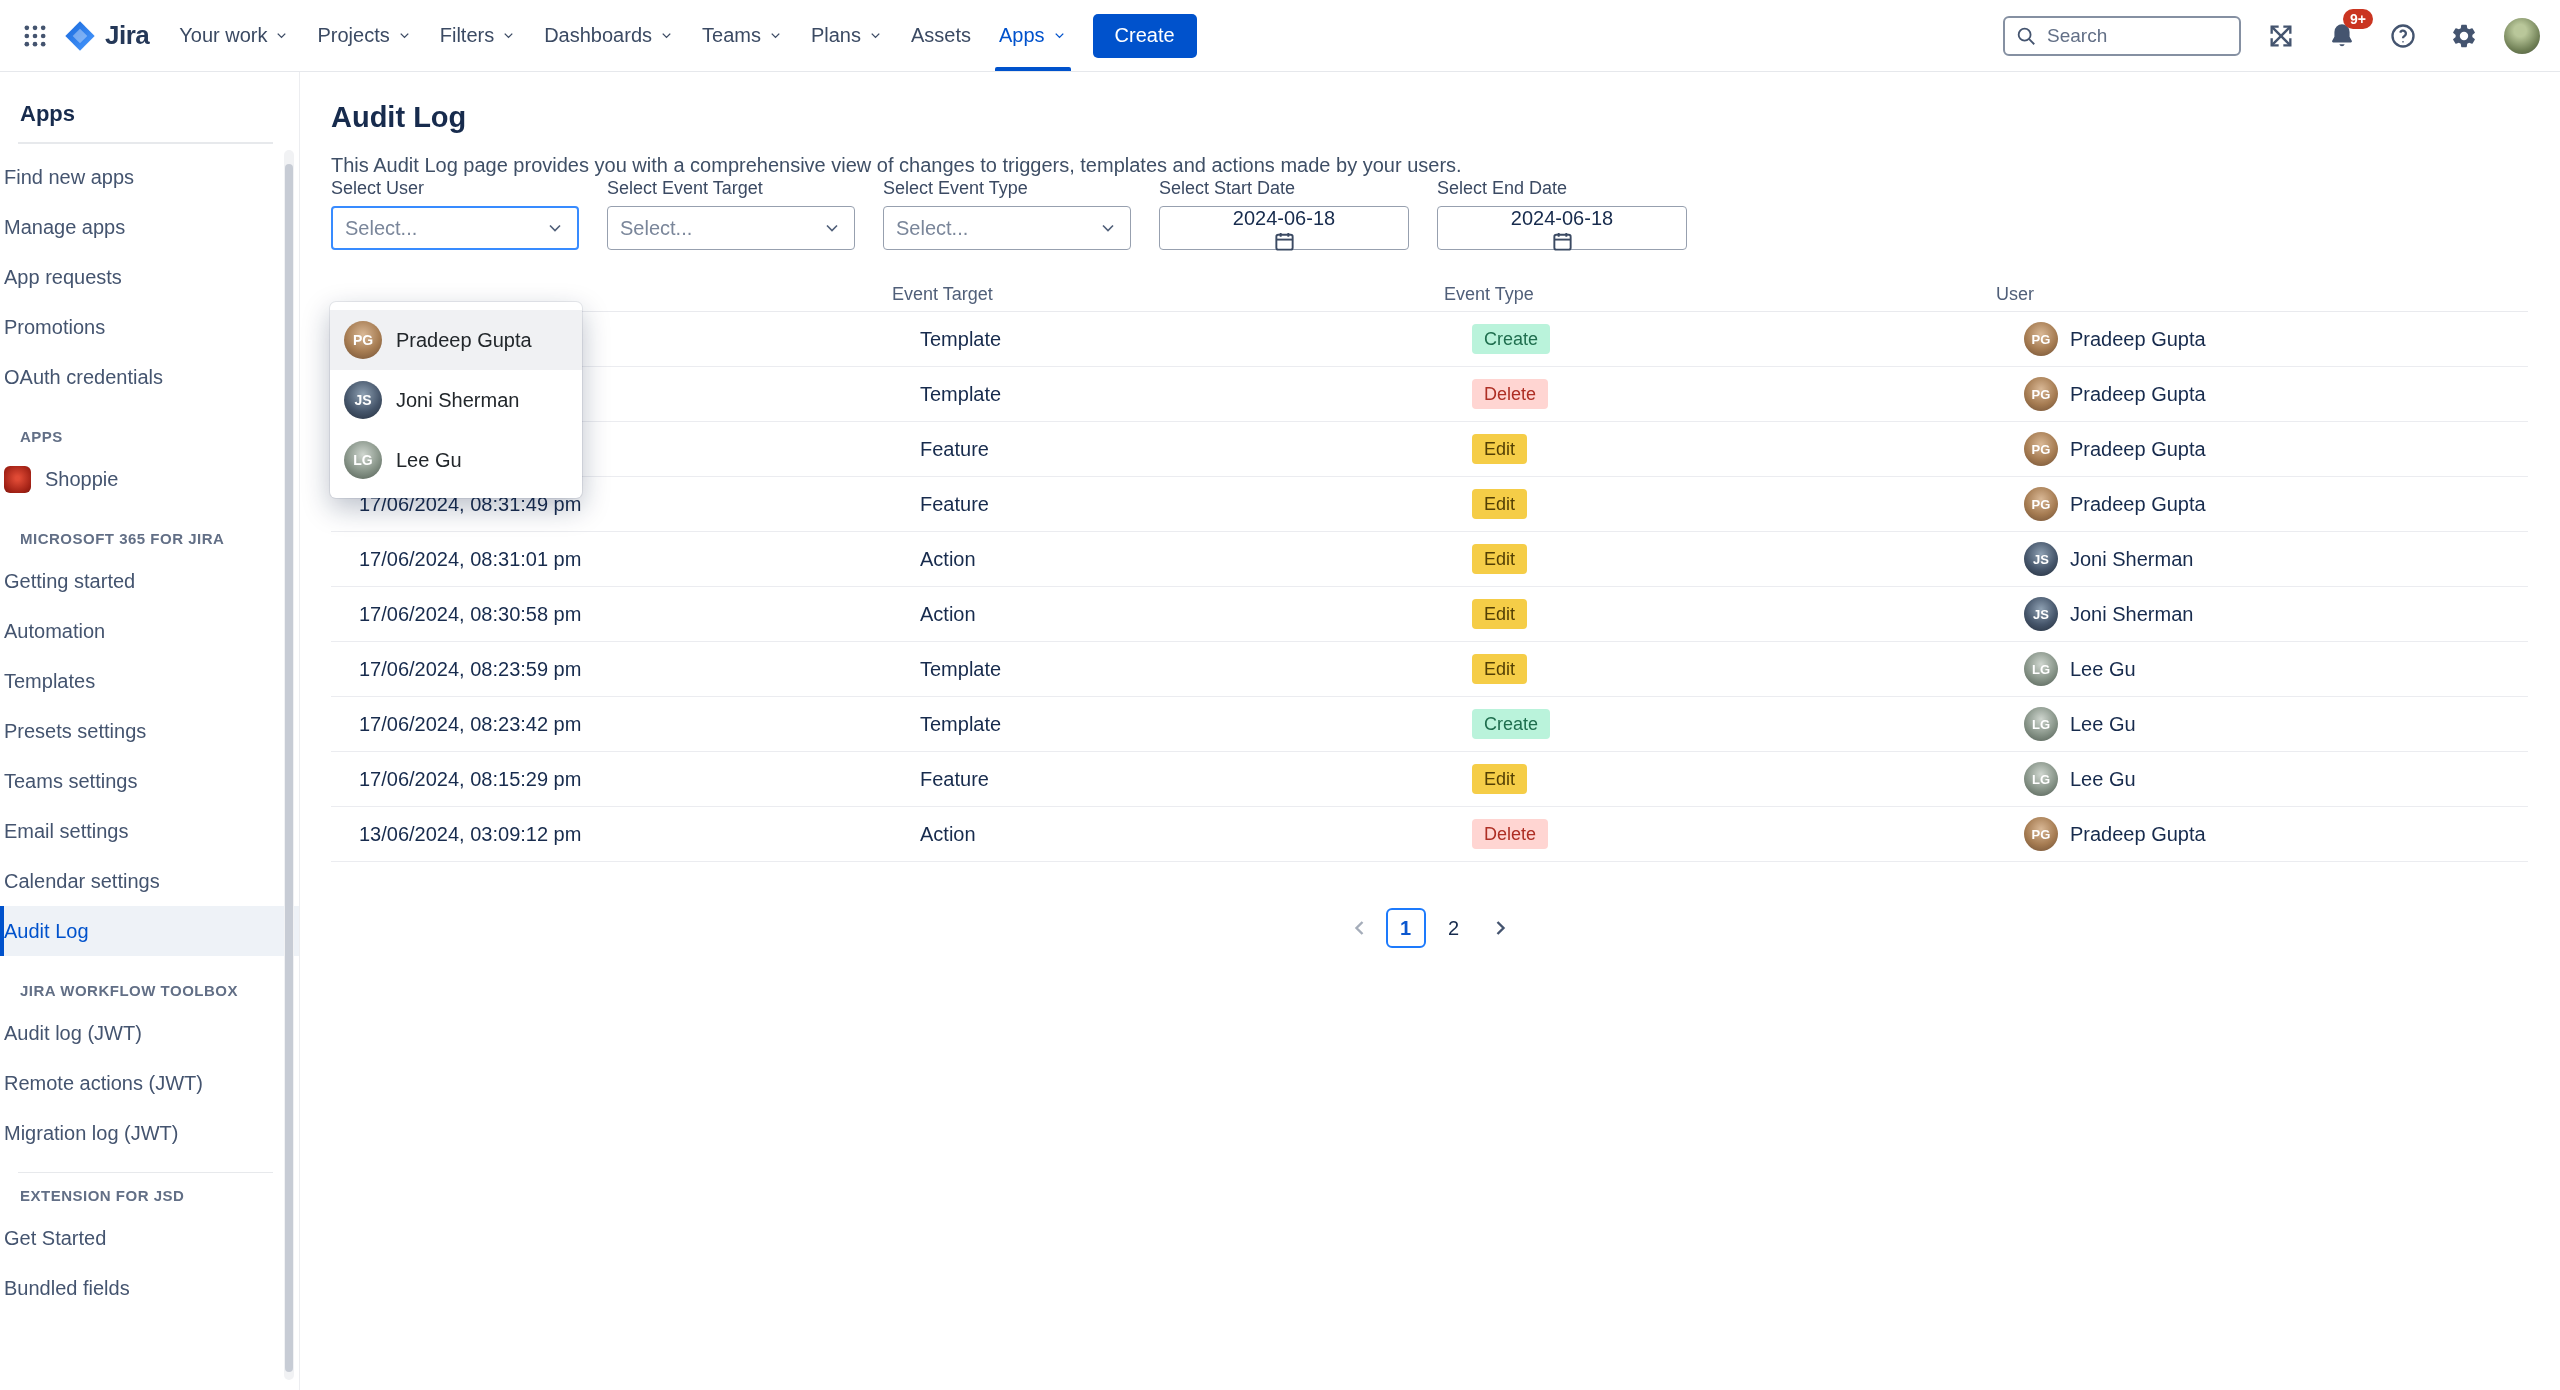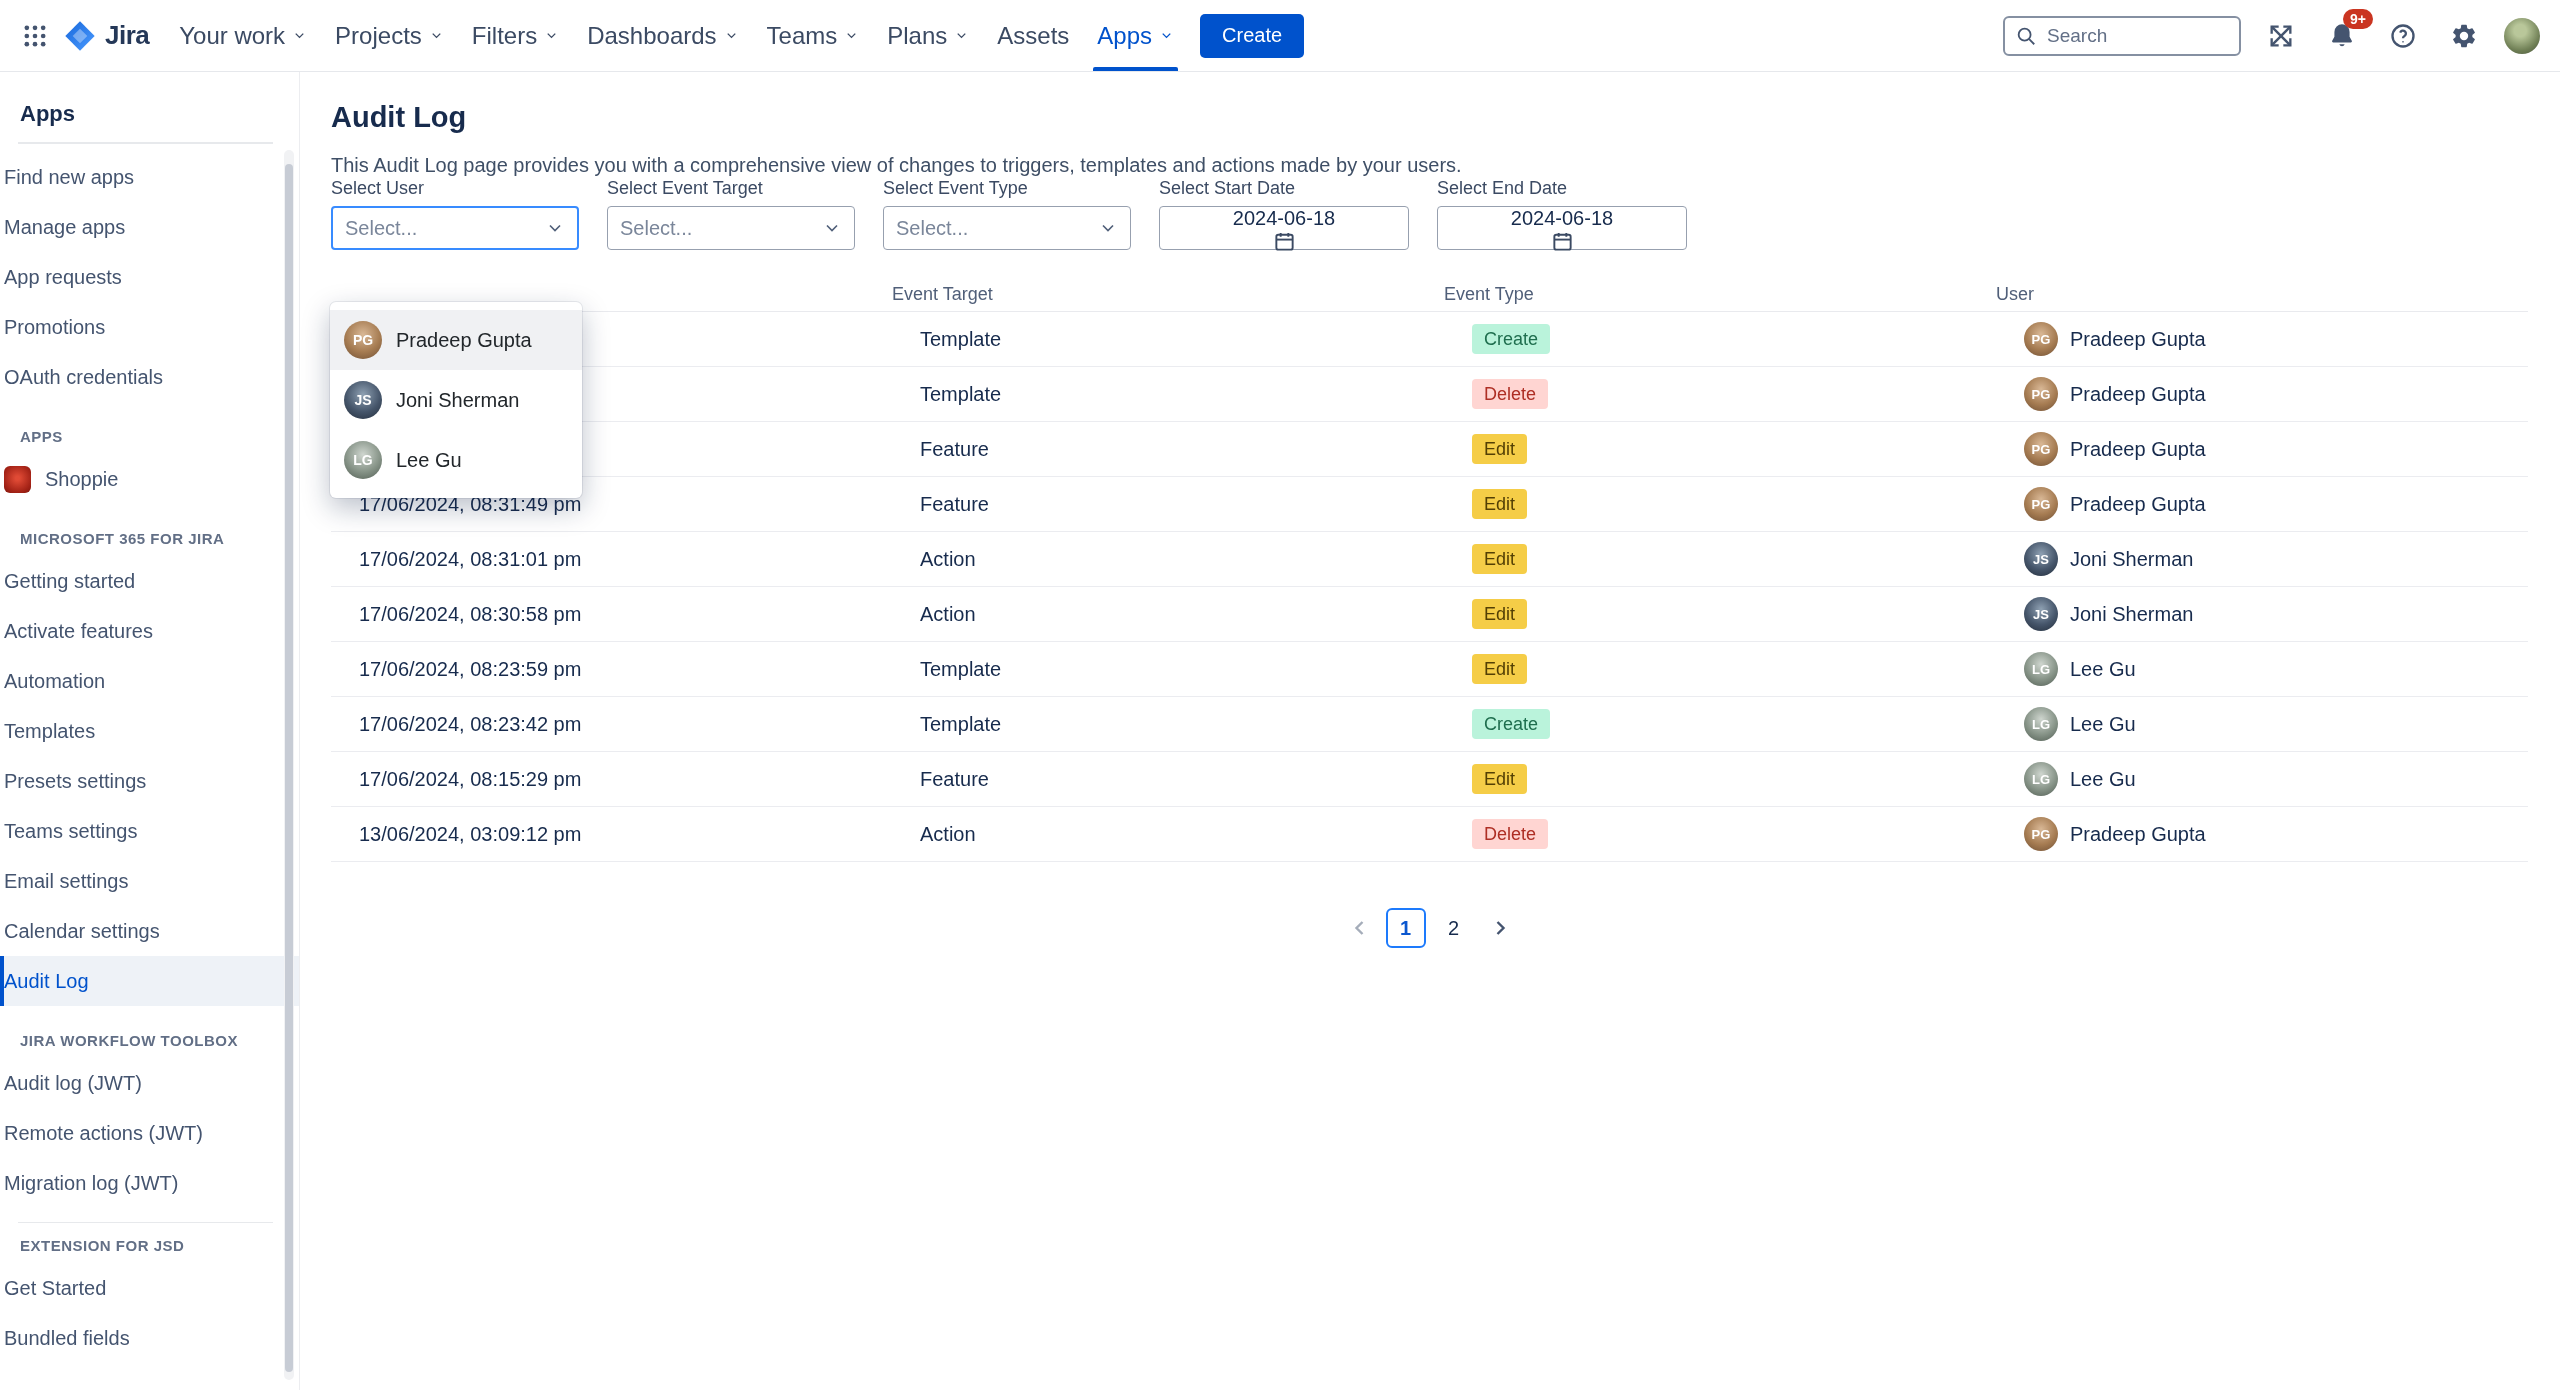--- a/index.html
+++ b/index.html
@@ -20,21 +20,21 @@
     width:42px; height:42px; border:none; background:none; border-radius:6px;
     display:flex; align-items:center; justify-content:center; position:relative; align-self:center;
   }
   .icon-btn svg { width:28px; height:28px; }
   .logo { display:flex; align-items:center; gap:9px; padding:0 16px 0 8px; cursor:pointer; align-self:center; }
   .logo svg { width:32px; height:32px; }
   .logo-text { font-size:26px; font-weight:700; color:#253858; letter-spacing:-0.5px; }
   .nav-items { display:flex; align-items:stretch; }
   .nav-item {
     display:flex; align-items:center; gap:7px; padding:0 14px; border:none; background:none;
-    font-size:24px; color:#3B4A63; position:relative;
+    font-size:20px; color:#3B4A63; position:relative;
   }
   .nav-item svg { width:15px; height:15px; stroke:#3B4A63; }
   .nav-item.active { color:#0052CC; }
   .nav-item.active svg { stroke:#0052CC; }
   .nav-item.active::after {
     content:""; position:absolute; left:10px; right:10px; bottom:0; height:4px;
     background:var(--accent,#0052CC); border-radius:2px 2px 0 0;
   }
   .create-btn {
     align-self:center; margin-left:12px; height:44px; padding:0 22px;
@@ -300,23 +300,20 @@
     <div class="sb-item">
       <span class="app-tile"></span>
       <span>Shoppie</span>
     </div>
 
     <div class="sb-heading">MICROSOFT 365 FOR JIRA</div>
     <div class="sb-item">
         <span>Getting started</span>
       </div>
     <div class="sb-item">
-        <span>Activate features</span>
-      </div>
-    <div class="sb-item">
         <span>Automation</span>
       </div>
     <div class="sb-item">
         <span>Templates</span>
       </div>
     <div class="sb-item">
         <span>Presets settings</span>
       </div>
     <div class="sb-item">
         <span>Teams settings</span>

